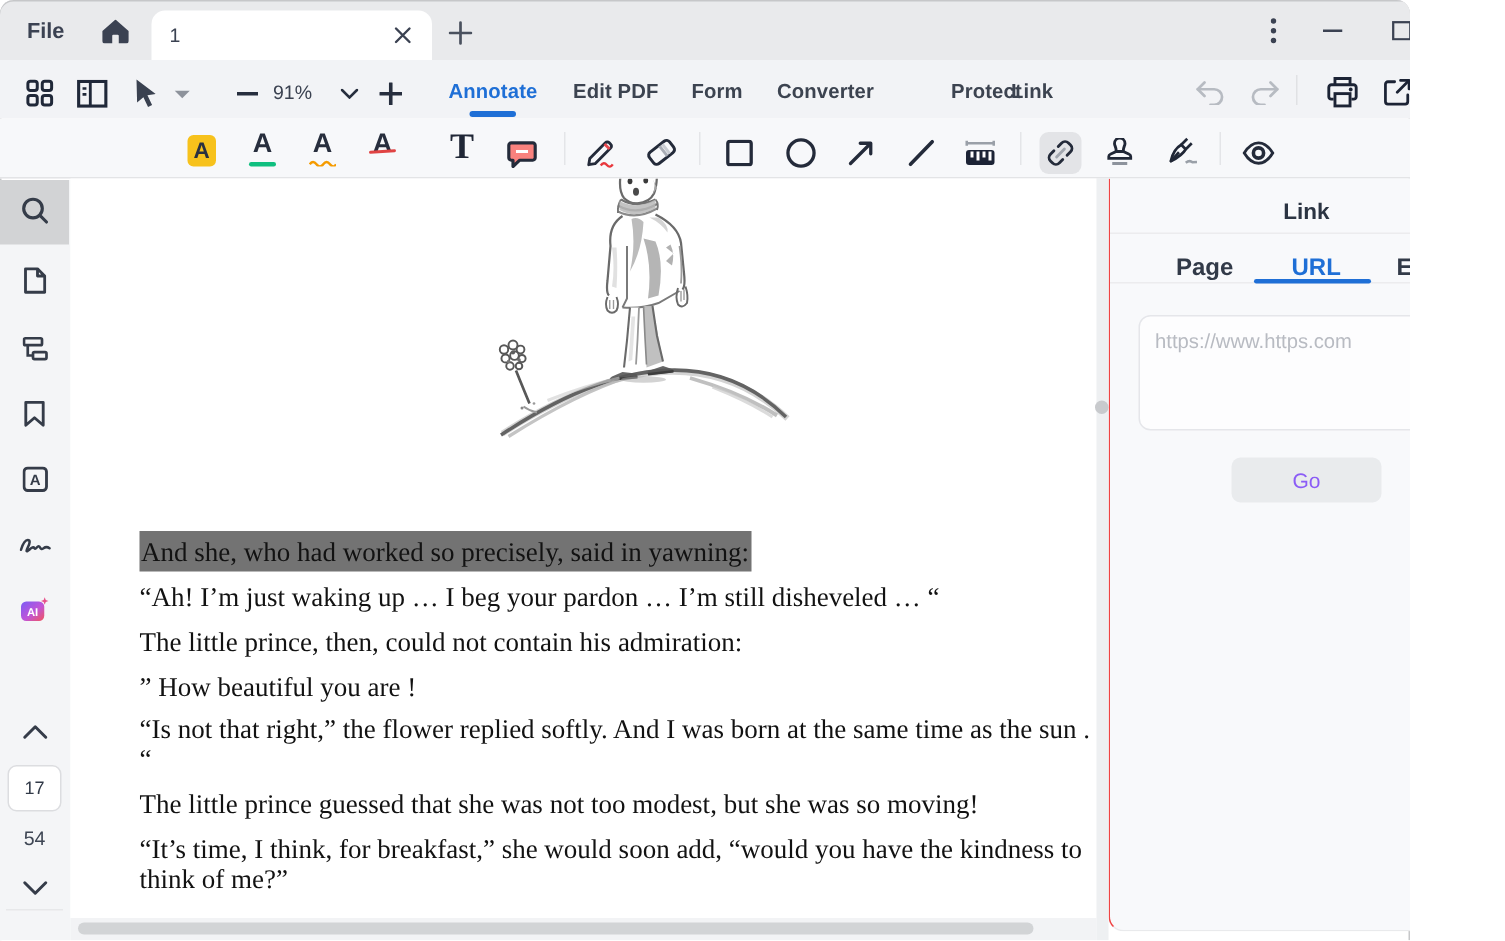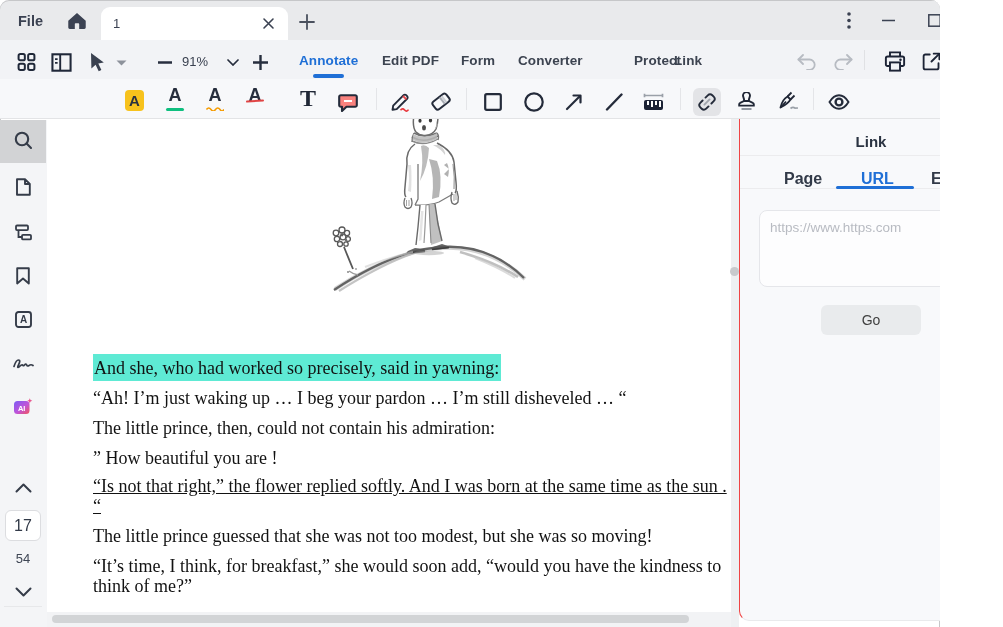--- a/index.html
+++ b/index.html
@@ -29,46 +29,46 @@
   .sep3 { position:absolute; top:88px; width:1px; height:22px; background:#e4e5e8; }
   .hlA { position:absolute; left:125px; top:90px; width:19px; height:21px; background:#f7c21c; border-radius:4px;
          text-align:center; font-weight:bold; font-size:15px; color:#2a3140; line-height:21px; }
   .ulA { position:absolute; top:85px; width:20px; height:26px; text-align:center; font-weight:bold; font-size:18px; color:#272e3d; }
   .linkbg { position:absolute; left:693px; top:88px; width:28px; height:28px; background:#e3e4e7; border-radius:6px; }
 
   
   .sb { position:absolute; top:120px; left:0; width:47px; height:507px; background:#f4f5f7; }
   .sb .active { position:absolute; top:0px; left:0; width:46px; height:43px; background:#d2d3d5; }
   .pgbox { position:absolute; left:5px; top:390px; width:36px; height:31px; background:#fff;
-           border:1px solid #dcdde0; border-radius:6px; text-align:center; line-height:29px; font-size:16px; color:#323a48; }
+           border:1px solid #dcdde0; border-radius:6px; text-align:center; line-height:29px; font-size:12px; color:#323a48; }
   .pg54 { position:absolute; left:0; top:431px; width:46px; text-align:center; font-size:13px; color:#3e4654; }
   .sbline { position:absolute; left:4px; top:486px; width:38px; height:1px; background:#e7e8ea; }
 
   
   .content { position:absolute; left:47px; top:119px; width:684px; height:493px; background:#ffffff; overflow:hidden; }
   .ptext { position:absolute; left:46px; width:642px; font-family:"Liberation Serif", serif; font-size:18px; color:#121212; line-height:20px; white-space:nowrap; }
-  .hl { background:#5eead4; padding:4px 2px 3px 1px; }
+  .hl { background:#737373; padding:4px 2px 3px 1px; }
   .hscroll { position:absolute; left:47px; top:612px; width:684px; height:15px; background:#f2f3f5; }
   .hthumb { position:absolute; left:5px; top:3px; width:637px; height:8px; border-radius:4px; background:#d2d4d6; }
 
   
   .divider { position:absolute; left:731px; top:119px; width:8px; height:508px; background:#eef0f2; }
   .handle { position:absolute; left:-1px; top:148px; width:9px; height:9px; border-radius:50%; background:#c8cacd; }
   .panel { position:absolute; left:739px; top:119px; width:262px; height:502px; background:#f8f9fb; border-left:1px solid #ef4444; border-right:1px solid #e9eaec; border-bottom:1px solid #e9eaec; border-radius:0 0 10px 10px; }
   .ptitle { position:absolute; left:0; top:14px; width:262px; text-align:center; font-size:15px; font-weight:bold; color:#2b3442; }
   .pline1 { position:absolute; left:0px; top:36px; width:262px; height:1px; background:#ececee; }
   .ptab { position:absolute; top:51px; font-size:16px; font-weight:600; color:#323a48; }
   .ptab.blue { color:#1f6fd6; }
   .pline2 { position:absolute; left:0px; top:69px; width:262px; height:1px; background:#ececee; }
   .pbar { position:absolute; left:96px; top:67px; width:78px; height:3px; border-radius:2px; background:#1f6fd6; }
   .pinput { position:absolute; left:19px; top:91px; width:223px; height:77px; background:#fdfdfe;
             border:1px solid #e5e6ea; border-radius:8px; }
   .pholder { position:absolute; left:10px; top:9px; font-size:13.5px; color:#b8bbc2; }
   .gobtn { position:absolute; left:81px; top:186px; width:100px; height:30px; background:#e9ebed; border-radius:6px;
-           text-align:center; line-height:30px; font-size:14px; color:#404040; }
+           text-align:center; line-height:30px; font-size:14px; color:#8b5cf6; }
 </style>
 </head>
 <body>
 <div class="window">
 
   <div class="tbar">
     <div class="file">File</div>
     <svg class="abs" style="left:68px;top:13px" width="18" height="16" viewBox="0 0 24 22">
       <path d="M12 0 L24 10.5 L24 20 A2 2 0 0 1 22 22 L15 22 L15 15 A1 1 0 0 0 14 14 L10 14 A1 1 0 0 0 9 15 L9 22 L2 22 A2 2 0 0 1 0 20 L0 10.5 Z" fill="#3b4252"></path>
     </svg>
@@ -373,21 +373,21 @@
       <path d="M107 130.5 L124 128.5" stroke="#3d3d3d" stroke-width="1.6" fill="none"></path>
 
       <ellipse cx="104" cy="134" rx="15" ry="2.2" fill="#a8a8a8" opacity="0.5"></ellipse>
       <path d="M40 148 Q65 138 88 133" fill="none" stroke="#cdcdcd" stroke-width="2" opacity="0.6"></path>
     </svg>
 
     <div class="ptext" style="top:239px;"><span class="hl">And she, who had worked so precisely, said in yawning:</span></div>
     <div class="ptext" style="top:269px;">“Ah! I’m just waking up … I beg your pardon … I’m still disheveled … “</div>
     <div class="ptext" style="top:299px;">The little prince, then, could not contain his admiration:</div>
     <div class="ptext" style="top:329px;">” How beautiful you are !</div>
-    <div class="ptext" style="top:357px;text-decoration:underline;">“Is not that right,” the flower replied softly. And I was born at the same time as the sun .<br>“</div>
+    <div class="ptext" style="top:357px;">“Is not that right,” the flower replied softly. And I was born at the same time as the sun .<br>“</div>
     <div class="ptext" style="top:407px;">The little prince guessed that she was not too modest, but she was so moving!</div>
     <div class="ptext" style="top:437px;">“It’s time, I think, for breakfast,” she would soon add, “would you have the kindness to<br>think of me?”</div>
   </div>
   <div class="hscroll">
       <div class="hthumb"></div>
     </div>
 
   <div class="divider">
       <div class="handle"></div>
     </div>

